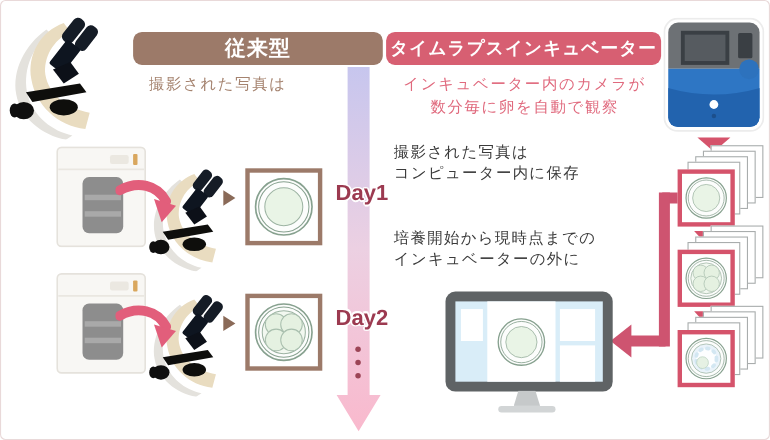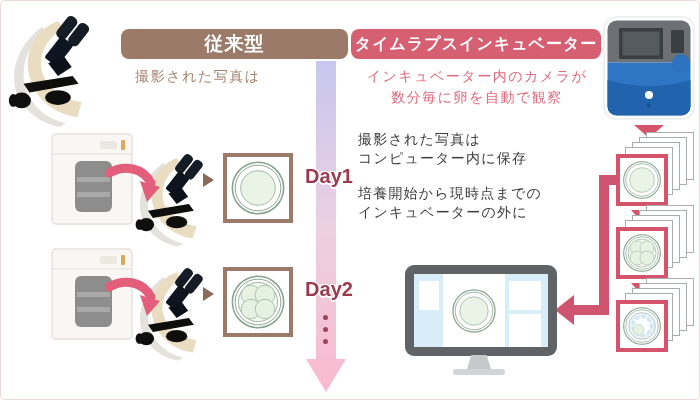--- a/index.html
+++ b/index.html
@@ -11,21 +11,21 @@
   .hdr{position:absolute;height:30px;border-radius:8px;color:#fff;font-weight:bold;
        display:flex;align-items:center;justify-content:center;letter-spacing:1px;}
   .hdr-brown{left:120px;top:28px;width:227px;background:#9c7a69;font-size:19px;}
   .hdr-pink{left:350px;top:28px;width:250px;background:#d75f72;font-size:16px;}
 
   .desc{position:absolute;text-align:center;font-size:14px;line-height:21px;letter-spacing:1.5px;}
   .desc-brown{left:83px;top:65px;width:228px;color:#a5836f;}
   .desc-pink{left:353px;top:65px;width:246px;color:#e0697d;}
 
   .notes{position:absolute;left:357px;top:130px;color:#3b3b3b;font-size:14px;line-height:18.5px;letter-spacing:1.2px;font-family:Liberation Serif, serif;}
-  .notes .para2{margin-top:17px;}
+  .notes .para2{margin-top:41px;}
 
   
   .day-label{position:absolute;width:70px;text-align:center;font-size:20px;font-weight:bold;color:#9c3a50;
     text-shadow:-1.5px 0 #fff,1.5px 0 #fff,0 -1.5px #fff,0 1.5px #fff,1px 1px #fff,-1px -1px #fff,1px -1px #fff,-1px 1px #fff;}
   .dot{position:absolute;width:5px;height:5px;border-radius:50%;background:#9c4456;}
 
   
   .petri-frame{position:absolute;width:70px;height:70px;box-sizing:border-box;border:4px solid #9c7a69;
     background:#fff;display:flex;align-items:center;justify-content:center;}
 

